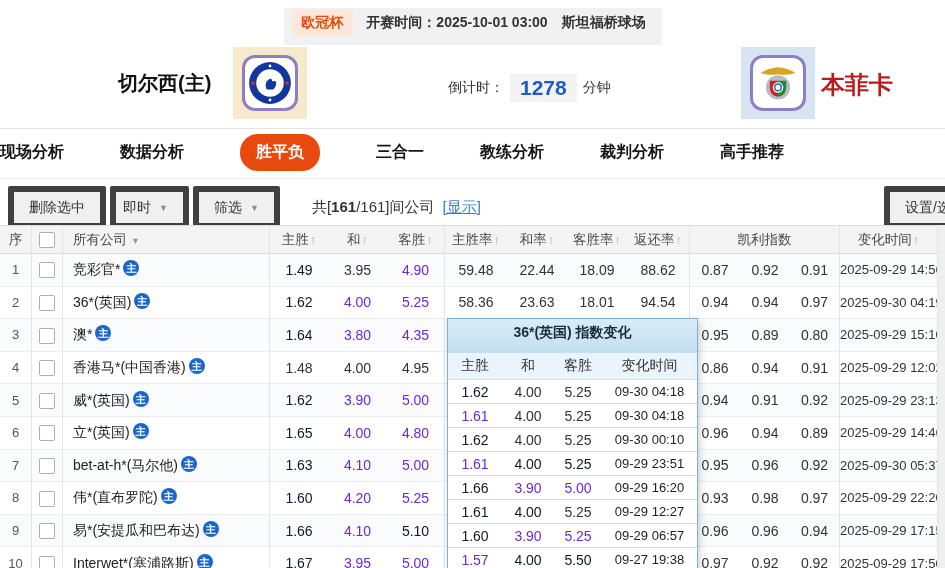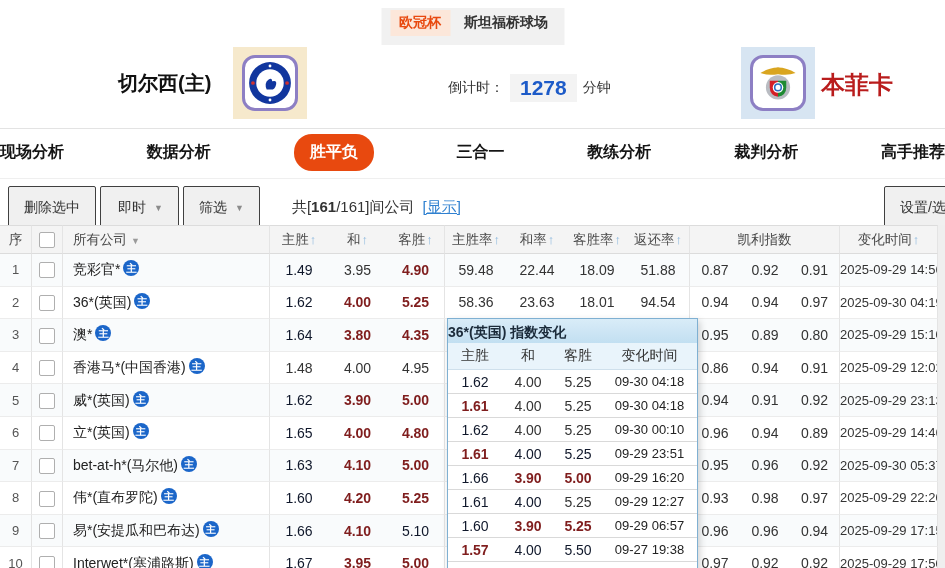--- a/index.html
+++ b/index.html
@@ -18,27 +18,27 @@
   .logo-home{left:233px;top:47px;background:#f6e9cc;}
   .logo-away{left:741px;top:47px;background:#d7e5f2;}
   .crest{width:56px;height:56px;background:#fff;border:3px solid #8d7fc4;border-radius:13px;
          display:flex;align-items:center;justify-content:center;box-sizing:border-box;}
   .countdown{position:absolute;left:448px;top:74px;display:flex;align-items:center;font-size:14px;color:#333;}
   .cd-num{display:inline-block;background:#f3f3f3;color:#1d5bc8;font-size:21px;font-weight:bold;
           padding:2px 10px;margin:0 6px;}
   .hr1{position:absolute;top:128px;left:0;width:945px;height:1px;background:#e3e3e3;}
   
   .tabs{position:absolute;top:131px;left:0;width:945px;height:42px;display:flex;
-        align-items:center;justify-content:space-between;gap:36px;}
+        align-items:center;justify-content:flex-start;gap:56px;}
   .tab{font-size:16px;font-weight:bold;color:#151515;cursor:pointer;white-space:nowrap;}
   .tab.active{background:#e8490f;color:#fff;border-radius:18px;padding:8px 16px;}
   .hr2{position:absolute;top:178px;left:0;width:945px;height:1px;background:#efefef;}
   
   .toolbar{position:absolute;top:186px;left:8px;display:flex;align-items:center;}
-  .tbtn{background:#f0f0f0;border:1px solid #404040;height:43px;padding:0 15px;font-size:14px;
+  .tbtn{background:#f0f0f0;border:6px solid #404040;height:43px;padding:0 15px;font-size:14px;
         color:#333;display:flex;align-items:center;margin-right:4px;box-sizing:border-box;
         border-radius:2px;white-space:nowrap;}
   .drop{justify-content:flex-end;width:79px;}
   .caret{color:#8b8b8b;font-size:9px;margin-left:8px;}
   .count{margin-left:28px;font-size:15px;color:#333;white-space:nowrap;}
   .count b{font-weight:bold;}
   .showlink{color:#2f80d0;text-decoration:underline;margin-left:8px;font-size:15px;cursor:pointer;}
   .settings{position:absolute;top:186px;left:884px;width:90px;}
   
   table.odds{position:absolute;top:225px;left:0;width:938px;border-collapse:separate;
@@ -54,38 +54,39 @@
   .arrow{color:#8cb8de;font-weight:bold;font-size:13px;margin-left:1px;}
   .caret2{color:#9a9a9a;font-size:9px;margin-left:4px;}
   .cb{width:14px;height:14px;border:1px solid #afafaf;border-radius:2px;background:#fff;
       display:inline-block;vertical-align:middle;cursor:pointer;}
   .badge{display:inline-block;width:16px;height:16px;border-radius:50%;background:#1b66c9;
          color:#fff;font-size:10.5px;line-height:16px;text-align:center;margin-left:3px;
          font-weight:bold;vertical-align:2px;}
   td.seq{color:#555;font-size:13px;}
   td.time{font-size:13px;color:#333;}
   [data-c="red"]{color:#0f172a;font-weight:normal;}
-  [data-c="green"]{color:#7f1d1d;font-weight:bold;}
+  [data-c="green"]{color:#6d28d9;font-weight:normal;}
   [data-c="black"]{color:#333;font-weight:normal;}
   .gutter{position:absolute;left:938px;top:225px;width:7px;height:343px;background:#efefef;}
   
   .popup{position:absolute;left:447px;top:318px;width:249px;background:#fff;
          border:1px solid #7fb0d2;box-shadow:2px 3px 7px rgba(0,0,0,.18);z-index:5;}
-  .ptitle{height:24px;line-height:26px;font-size:14px;font-weight:bold;color:#1b2b3a;
+  .ptitle{height:34px;line-height:26px;text-align:center;font-size:14px;font-weight:bold;color:#1b2b3a;
           background:linear-gradient(#d9ecf8,#c2dff1);}
   .phead,.prow{display:grid;grid-template-columns:54px 52px 48px 1fr;align-items:center;text-align:center;}
   .phead{height:26px;background:#e9f4fb;border-bottom:1px solid #cfe0ec;font-size:14px;color:#333;}
   .prow{height:23px;border-bottom:1px solid #d9d9d9;font-size:14px;background:#fff;}
   .pt{font-size:13px;color:#222;}
 </style>
 </head>
 <body>
 
 <div class="topstrip">
   <span class="league">欧冠杯</span>
+  <span><span>开赛时间：</span><span>2025-10-01 03:00</span></span>
   <span class="venue">斯坦福桥球场</span>
 </div>
 
 <div class="home-name">切尔西(主)</div>
 <div class="logo-box logo-home">
   <div class="crest">
     <svg width="44" height="44" viewBox="0 0 40 40">
       <circle cx="20" cy="20" r="19" fill="#11369e"></circle>
       <circle cx="20" cy="20" r="12.5" fill="#fff"></circle>
       <path d="M17 26 q-2.5-6 1.5-9 q3.5-2.5 3.5 1.5 q4.5-1.5 3.5 3 q-1 4.5-4.5 4.5 z" fill="#11369e"></path>
@@ -180,21 +181,21 @@
   <tr>
     <td class="seq bR">1</td>
     <td class="bR"><span class="cb"></span></td>
     <td class="comp bR"><span>竞彩官*</span><span class="badge">主</span></td>
     <td data-c="red">1.49</td>
     <td data-c="black">3.95</td>
     <td class="bR" data-c="green">4.90</td>
     <td>59.48</td>
     <td>22.44</td>
     <td>18.09</td>
-    <td class="bR">51.88</td>
+    <td class="bR">88.62</td>
     <td>0.87</td>
     <td>0.92</td>
     <td class="bR">0.91</td>
     <td class="time bR">2025-09-29 14:56</td>
   </tr>
   <tr>
     <td class="seq bR">2</td>
     <td class="bR"><span class="cb"></span></td>
     <td class="comp bR"><span>36*(英国)</span><span class="badge">主</span></td>
     <td data-c="red">1.62</td>

